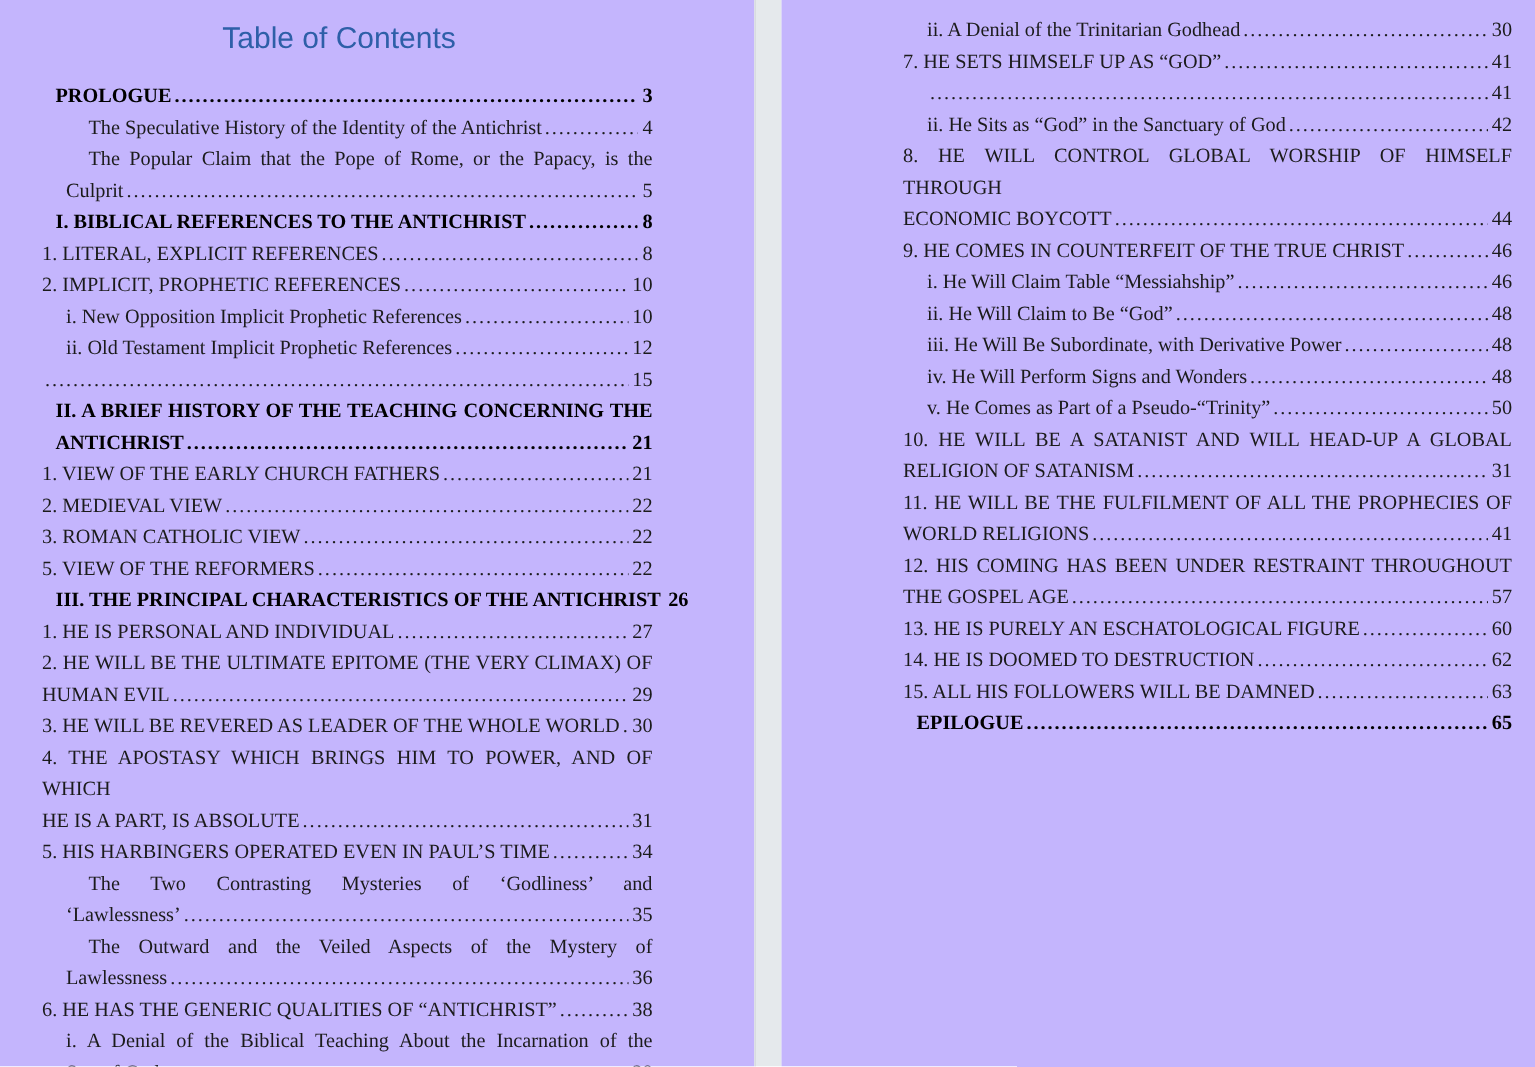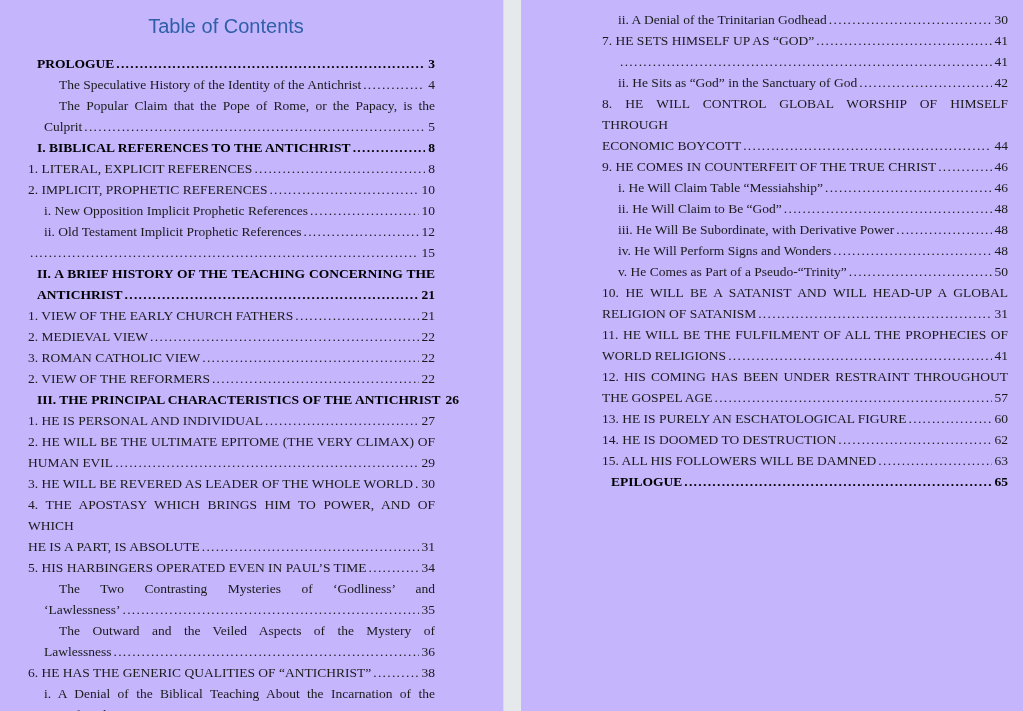--- a/index.html
+++ b/index.html
@@ -152,21 +152,21 @@
       </div>
       <div class="toc-entry level-1">
         <div class="line leader">
           <span class="etext">3. ROMAN CATHOLIC VIEW</span>
           <span class="dots">................................................................................................................................................................................................................................................</span>
           <span class="pnum">22</span>
         </div>
       </div>
       <div class="toc-entry level-1">
         <div class="line leader">
-          <span class="etext">2. VIEW OF THE REFORMERS</span>
+          <span class="etext">5. VIEW OF THE REFORMERS</span>
           <span class="dots">................................................................................................................................................................................................................................................</span>
           <span class="pnum">22</span>
         </div>
       </div>
       <div class="toc-entry level-0 bold">
         <div class="line leader">
           <span class="etext">III. THE PRINCIPAL CHARACTERISTICS OF THE ANTICHRIST</span>
           <span class="dots">................................................................................................................................................................................................................................................</span>
           <span class="pnum">26</span>
         </div>

